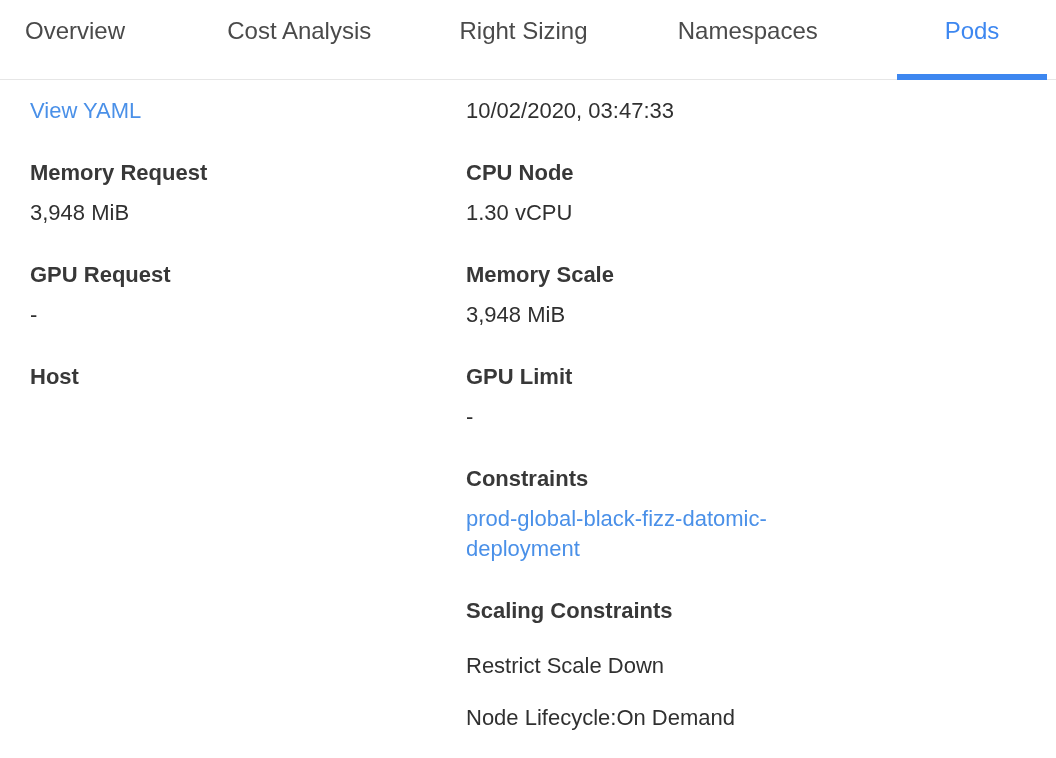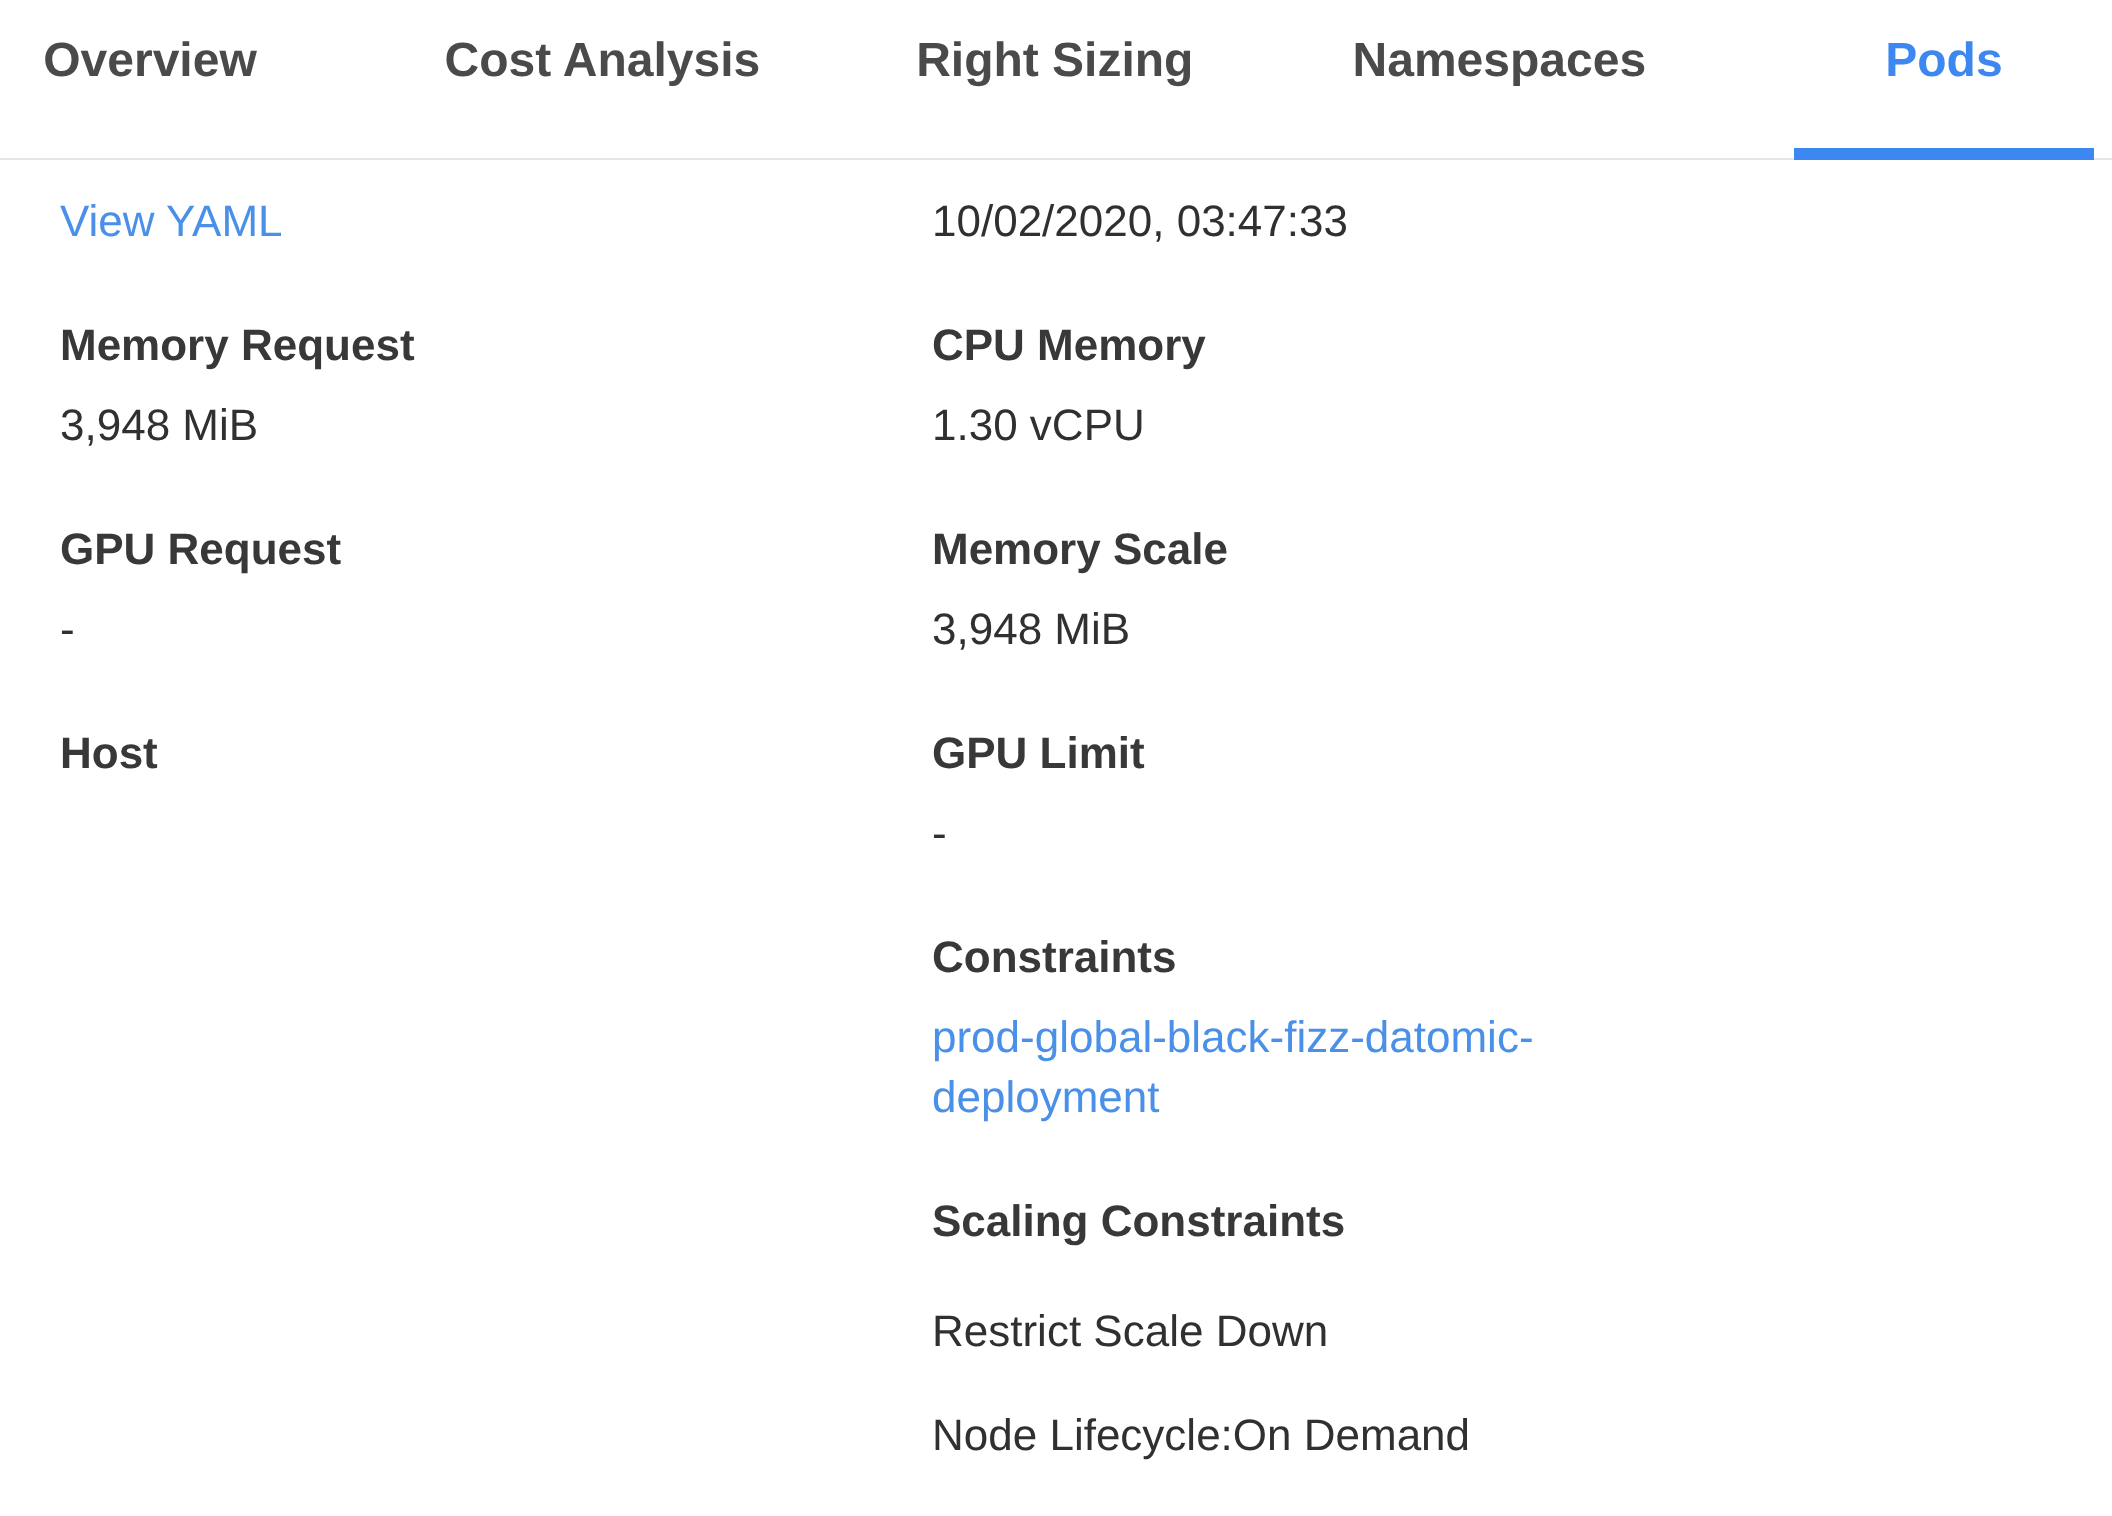--- a/index.html
+++ b/index.html
@@ -30,21 +30,21 @@
   }
   .tab {
     position: relative;
     flex: 0 0 150px;
     height: 80px;
     display: flex;
     justify-content: center;
     padding-top: 17px;
     font-size: 24px;
     line-height: 28px;
-    font-weight: bold;
+    font-weight: normal;
     color: var(--tab-inactive);
     cursor: pointer;
     white-space: nowrap;
   }
   .tab.active { color: var(--accent); }
   .tab.active .tab-underline {
     position: absolute;
     left: 0; right: 0; bottom: 0;
     height: 6px;
     background: var(--accent);
@@ -137,21 +137,21 @@
       <div class="label">Host</div>
     </div>
   </div>
 
   <div class="col-right">
     <div class="top-row">
       <span class="timestamp">10/02/2020, 03:47:33</span>
     </div>
 
     <div class="field">
-      <div class="label">CPU Memory</div>
+      <div class="label">CPU Node</div>
       <div class="value">1.30 vCPU</div>
     </div>
 
     <div class="field">
       <div class="label">Memory Scale</div>
       <div class="value">3,948 MiB</div>
     </div>
 
     <div class="field">
       <div class="label">GPU Limit</div>

